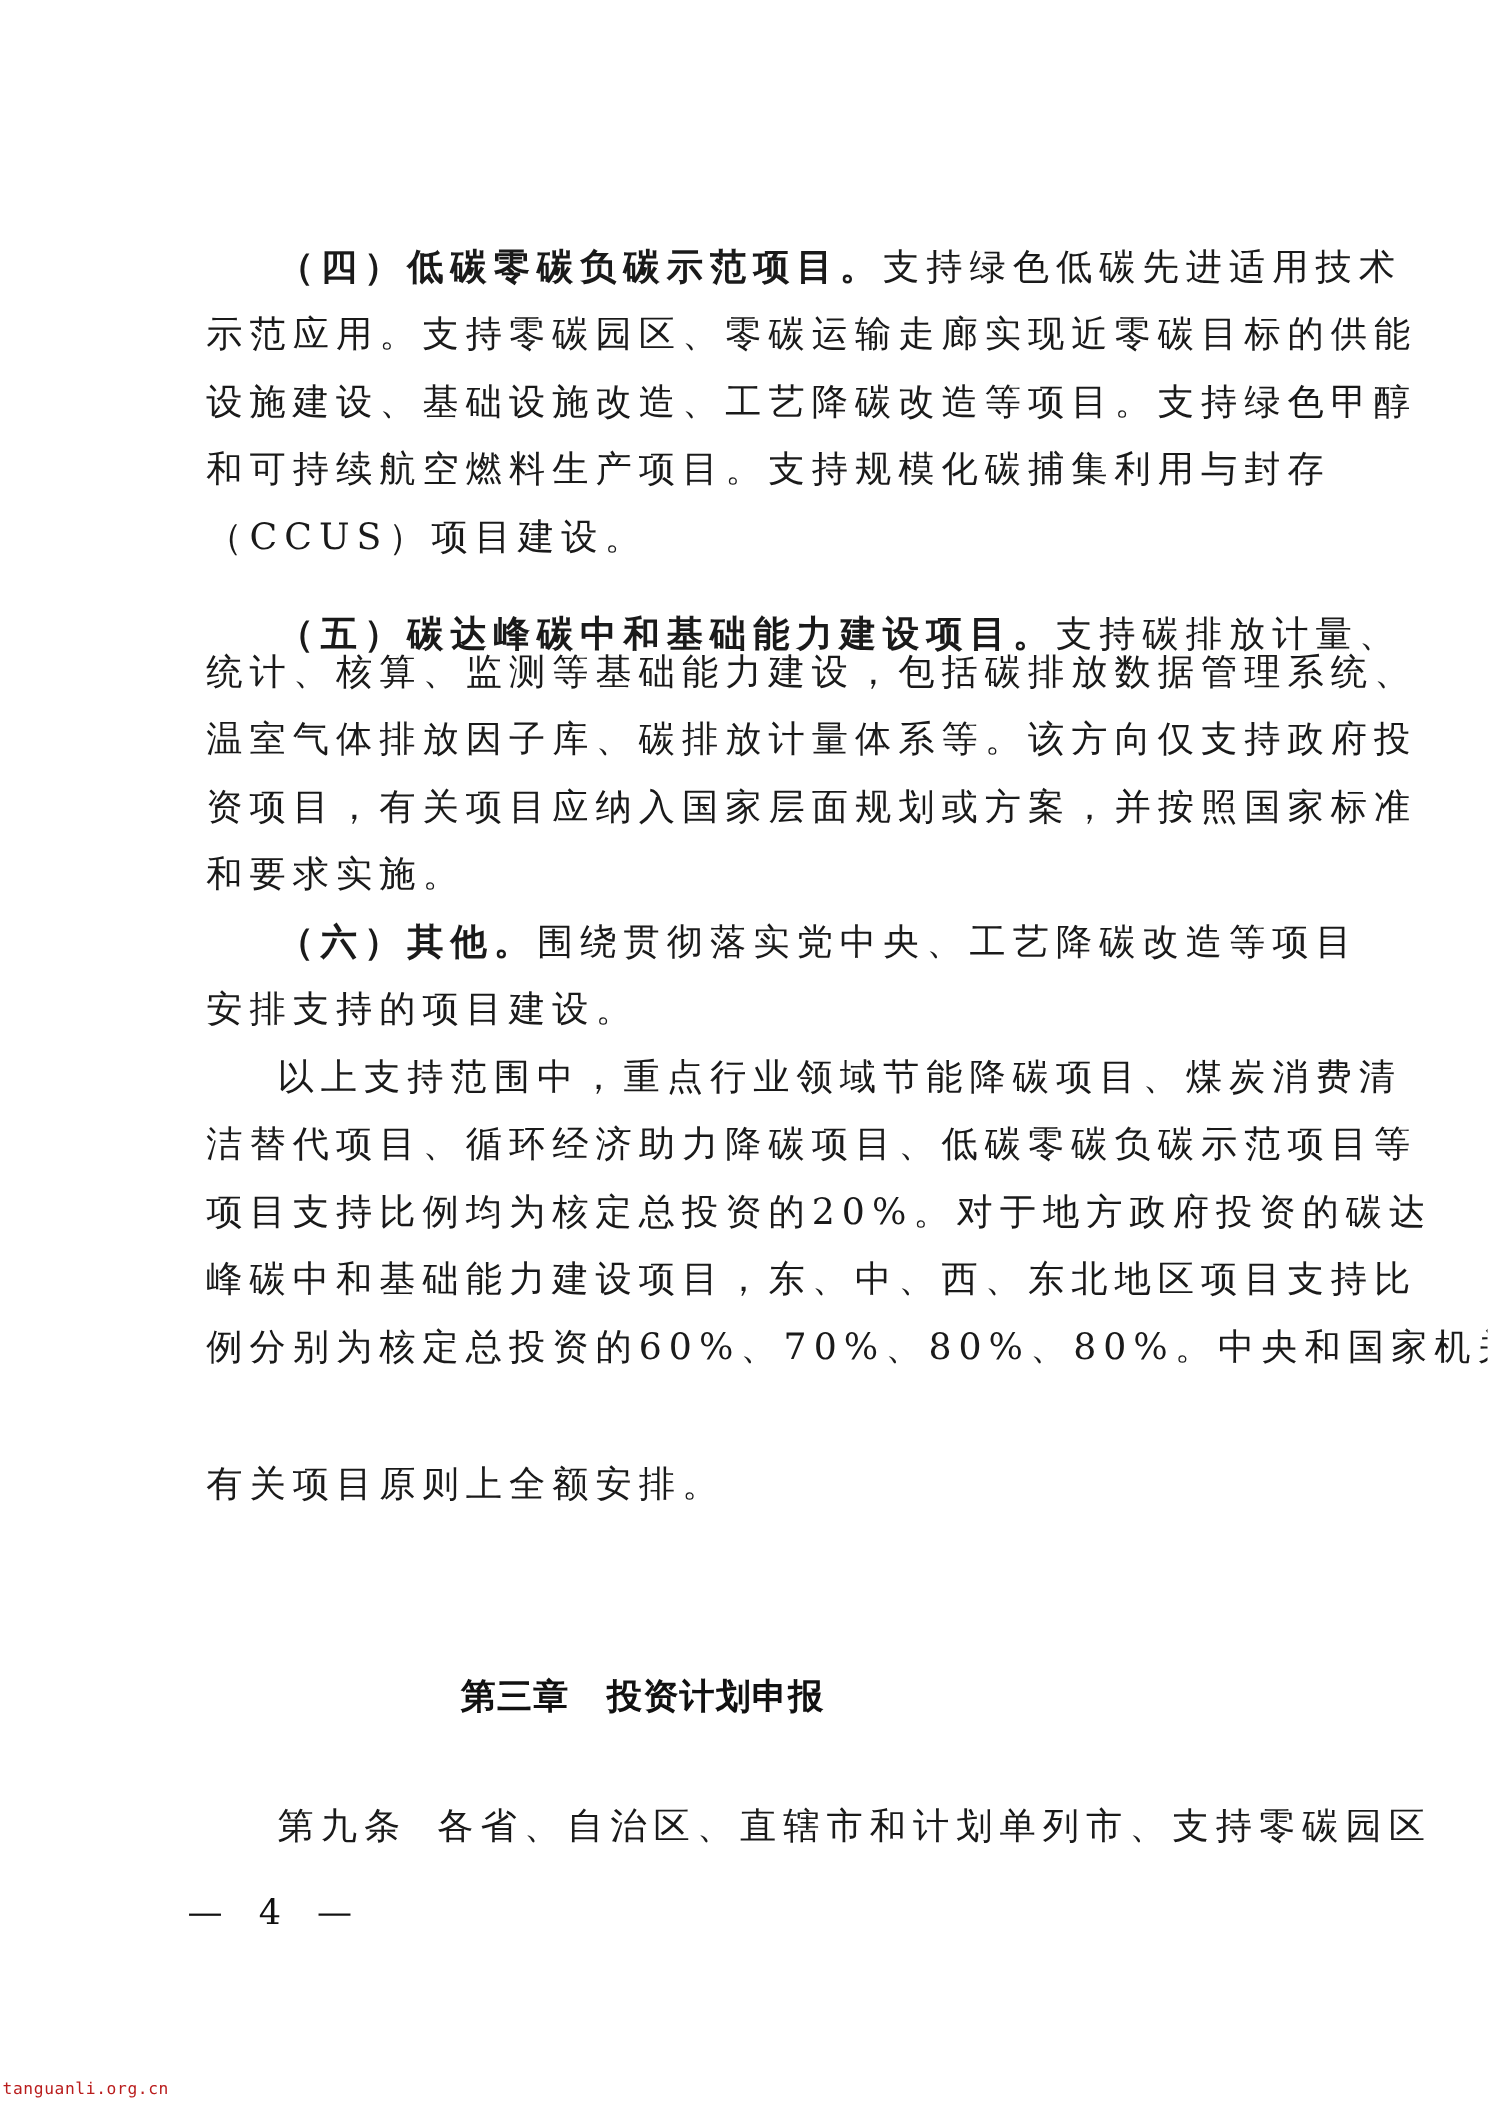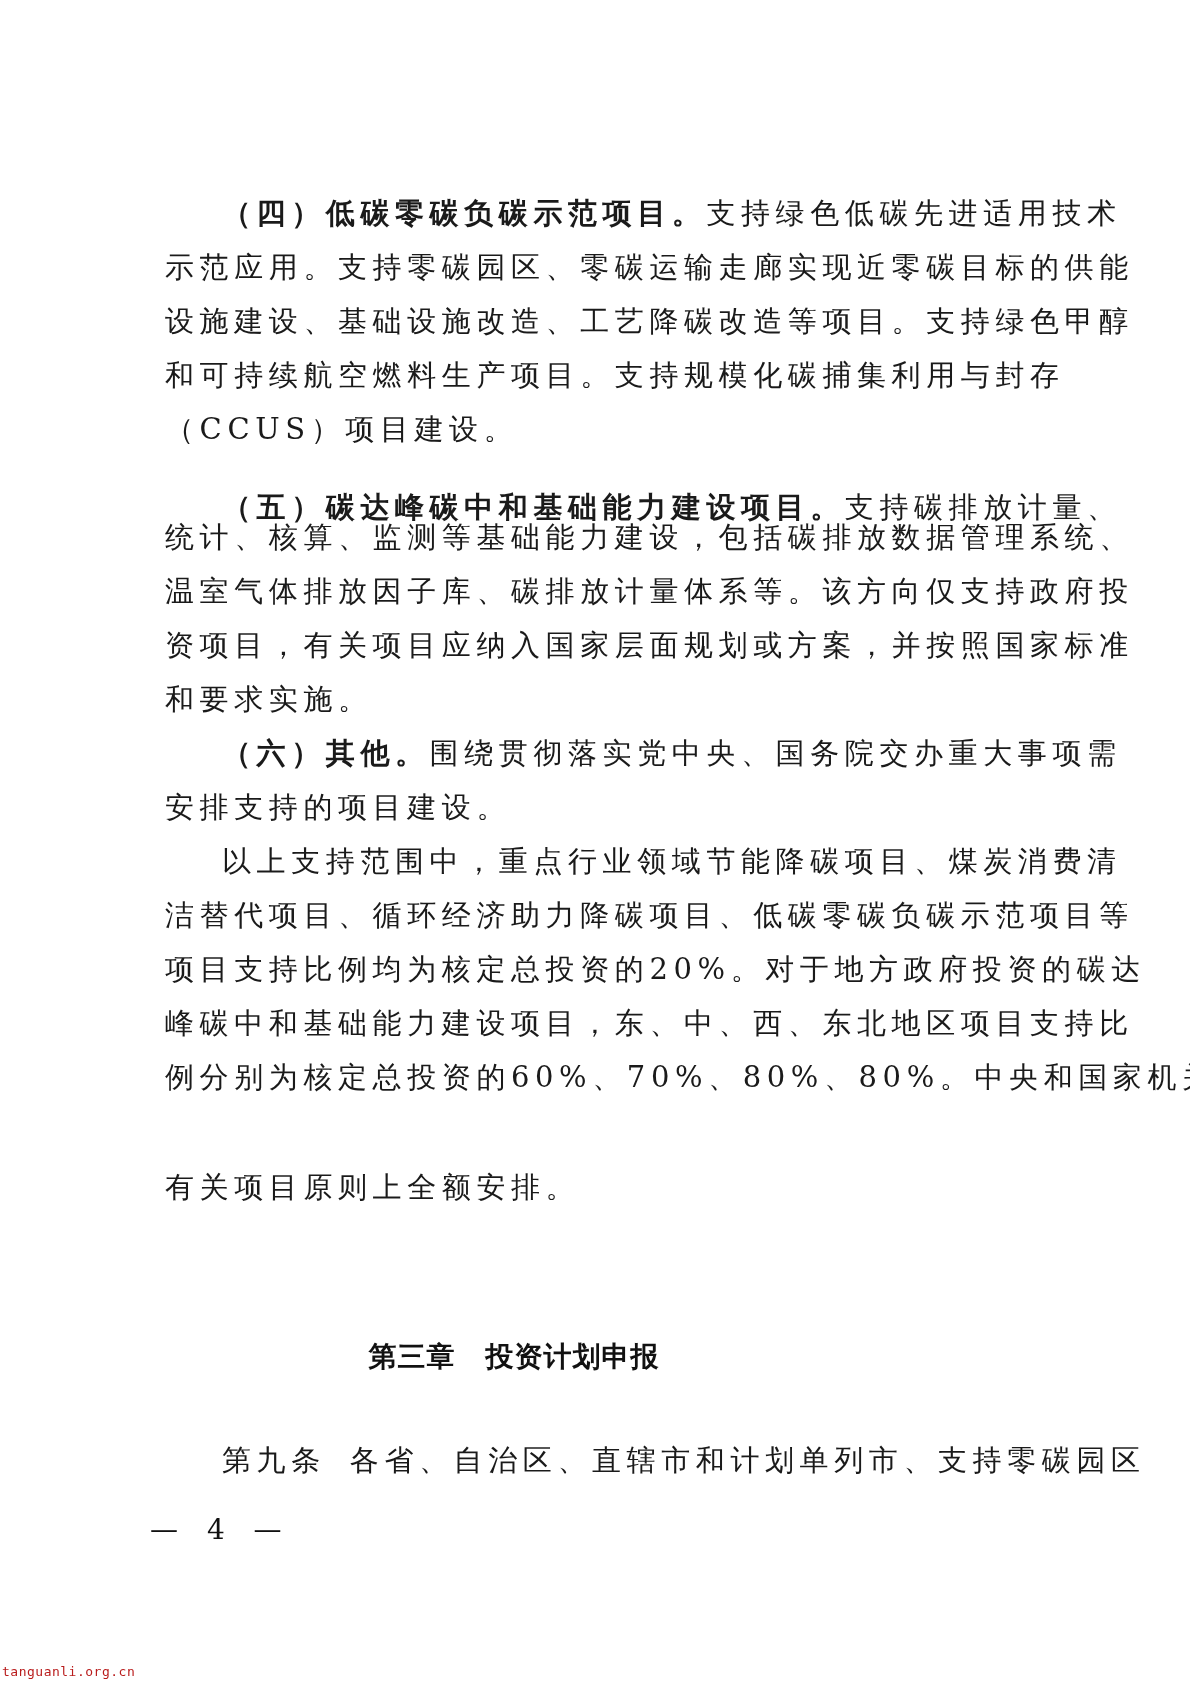--- a/index.html
+++ b/index.html
@@ -49,21 +49,21 @@
   <div class="line" style="top:301px;">设施建设、基础设施改造、工艺降碳改造等项目。支持绿色甲醇</div>
   <div class="line" style="top:355px;">和可持续航空燃料生产项目。支持规模化碳捕集利用与封存</div>
   <div class="line last" style="top:409px;">（CCUS）项目建设。</div>
 
   <div class="line indent" style="top:463px;margin-top:24px;"><span class="bold">（五）碳达峰碳中和基础能力建设项目。</span><span>支持碳排放计量、</span></div>
   <div class="line" style="top:517px;">统计、核算、监测等基础能力建设，包括碳排放数据管理系统、</div>
   <div class="line" style="top:571px;">温室气体排放因子库、碳排放计量体系等。该方向仅支持政府投</div>
   <div class="line" style="top:625px;">资项目，有关项目应纳入国家层面规划或方案，并按照国家标准</div>
   <div class="line last" style="top:679px;">和要求实施。</div>
 
-  <div class="line indent" style="top:733px;"><span class="bold">（六）其他。</span><span>围绕贯彻落实党中央、国务院交办重大事项需</span></div>
+  <div class="line indent" style="top:733px;"><span class="bold">（六）其他。</span><span>围绕贯彻落实党中央、工艺降碳改造等项目</span></div>
   <div class="line last" style="top:787px;">安排支持的项目建设。</div>
 
   <div class="line indent" style="top:841px;">以上支持范围中，重点行业领域节能降碳项目、煤炭消费清</div>
   <div class="line" style="top:895px;">洁替代项目、循环经济助力降碳项目、低碳零碳负碳示范项目等</div>
   <div class="line" style="top:949px;">项目支持比例均为核定总投资的20%。对于地方政府投资的碳达</div>
   <div class="line" style="top:1003px;">峰碳中和基础能力建设项目，东、中、西、东北地区项目支持比</div>
   <div class="line" style="top:1057px;">例分别为核定总投资的60%、70%、80%、80%。中央和国家机关</div>
   <div class="line last" style="top:1167px;">有关项目原则上全额安排。</div>
 
   <div class="heading">

